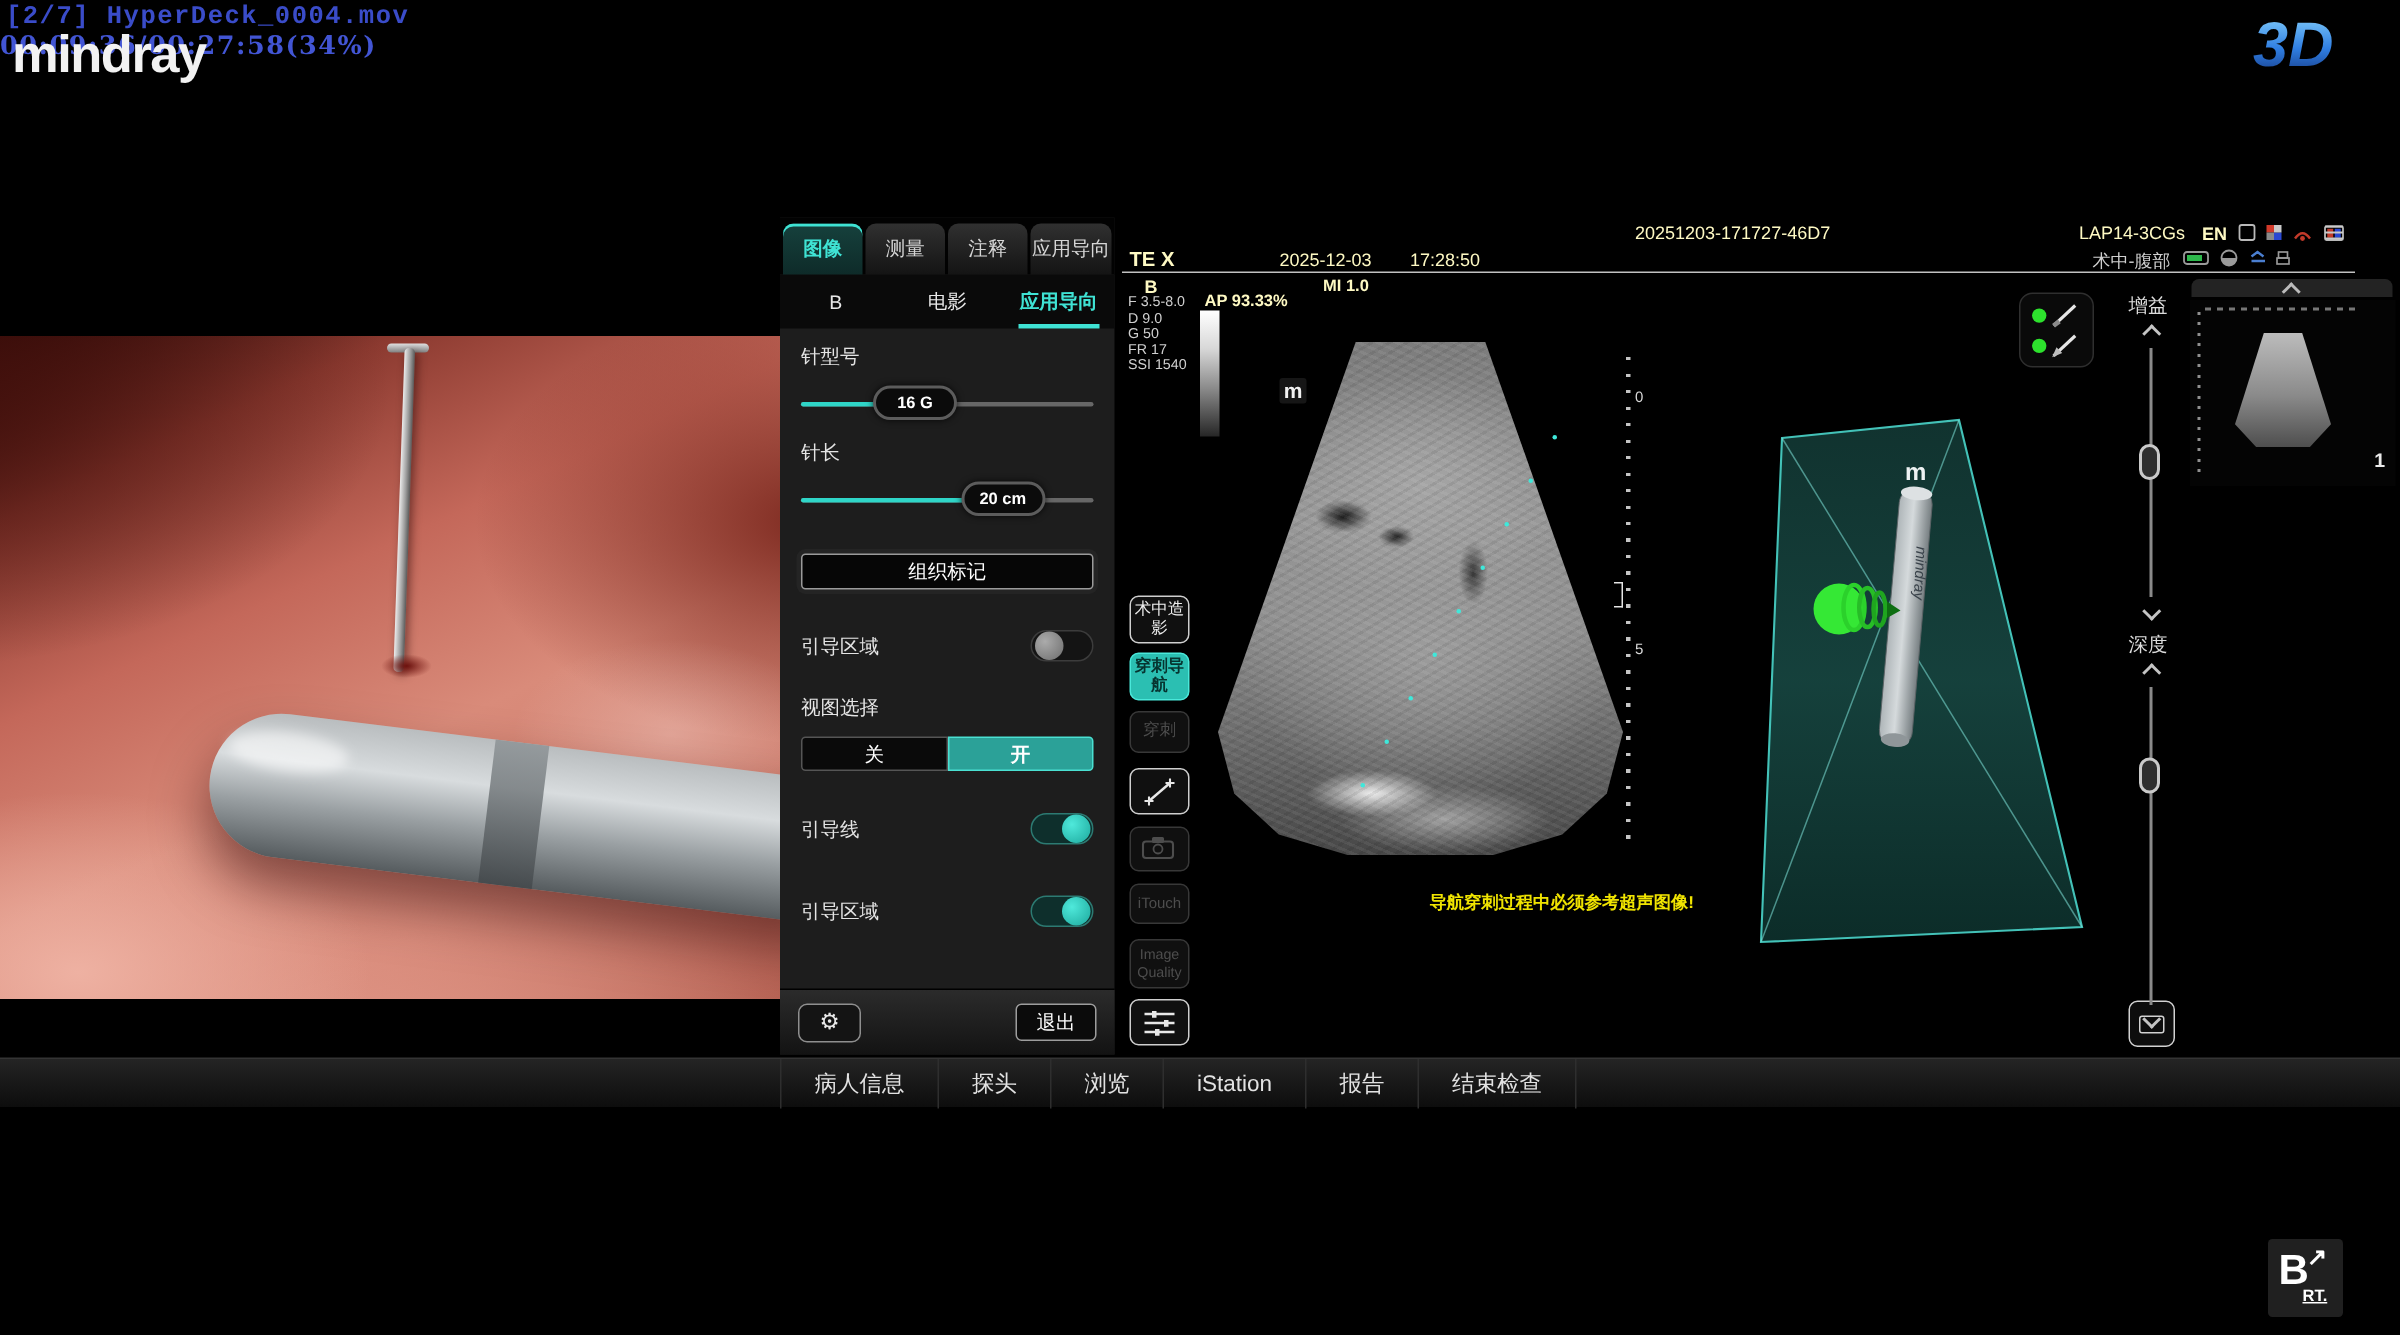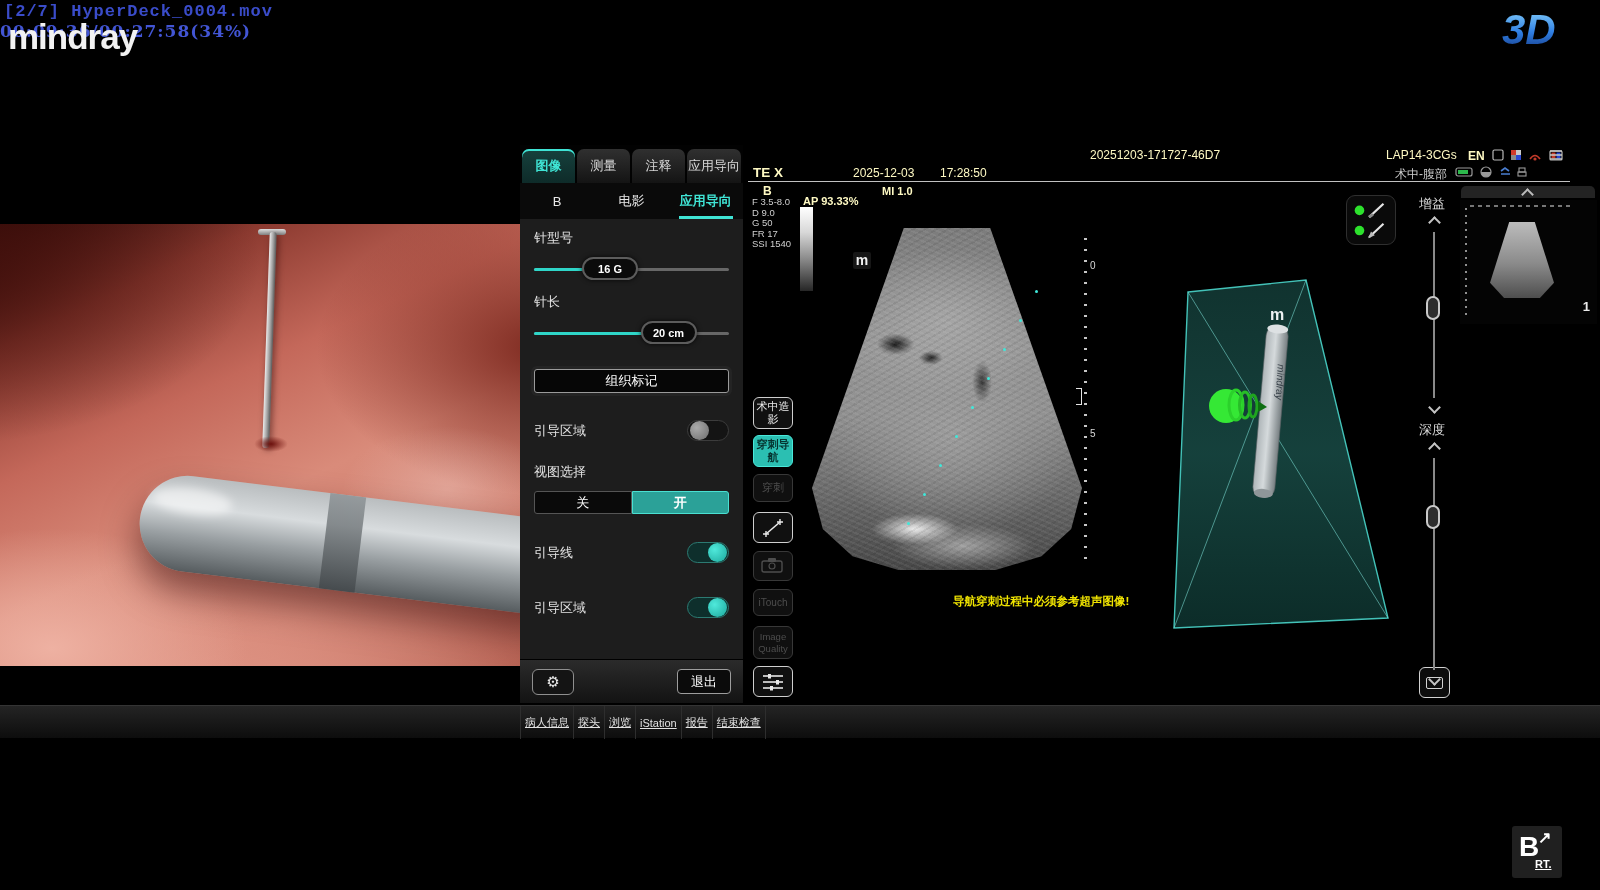--- a/index.html
+++ b/index.html
@@ -160,22 +160,22 @@
   .mini-fan { position:absolute; left:30px; top:22px; width:64px; height:76px;
     clip-path:polygon(30% 0,70% 0,100% 80%,78% 100%,22% 100%,0 80%);
     background:linear-gradient(180deg,#bcbcbc,#8a8a8a 55%,#4e4e4e),
                radial-gradient(30px 12px at 50% 85%, #e8e8e8, transparent 70%); }
   .thumb-num { position:absolute; right:7px; bottom:10px; color:#eaeaea; font-size:13px; font-weight:bold; }
 
   
   .bbar { position:absolute; left:0; top:705px; width:1600px; height:33px;
     background:linear-gradient(#242424,#0d0d0d); border-top:1px solid #343434; }
   .bl-group { position:absolute; left:520px; top:0; height:33px; display:flex; }
-  .bl-item { display:flex; align-items:center; justify-content:center; padding:0 4px;
-    color:#e2e2e2; font-size:11px; border-right:1px solid #2e2e2e; cursor:pointer;text-decoration:underline; }
+  .bl-item { display:flex; align-items:center; justify-content:center; padding:0 22px;
+    color:#e2e2e2; font-size:15px; border-right:1px solid #2e2e2e; cursor:pointer; }
   .bl-item:first-child { border-left:1px solid #2e2e2e; }
 
   
   .wm { position:absolute; left:1512px; top:826px; width:50px; height:52px; background:#202020;
     border-radius:3px; color:#fff; }
   .wm-b { position:absolute; left:7px; top:5px; font-size:28px; font-weight:bold; }
   .wm-ar { position:absolute; left:26px; top:2px; font-size:16px; font-weight:bold; }
   .wm-rt { position:absolute; left:23px; top:32px; font-size:11px; font-weight:bold;text-decoration:underline; }
 </style>
 </head>

